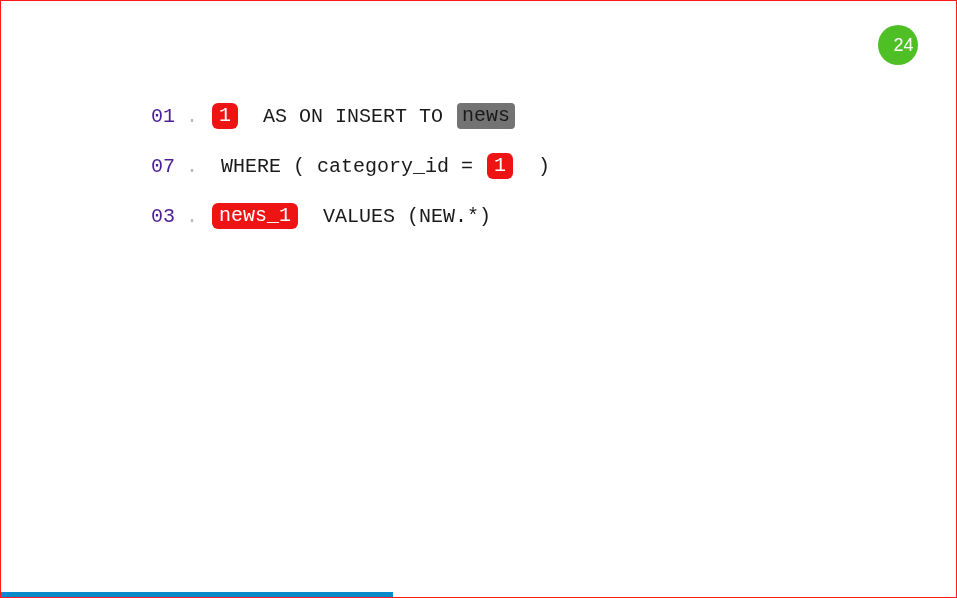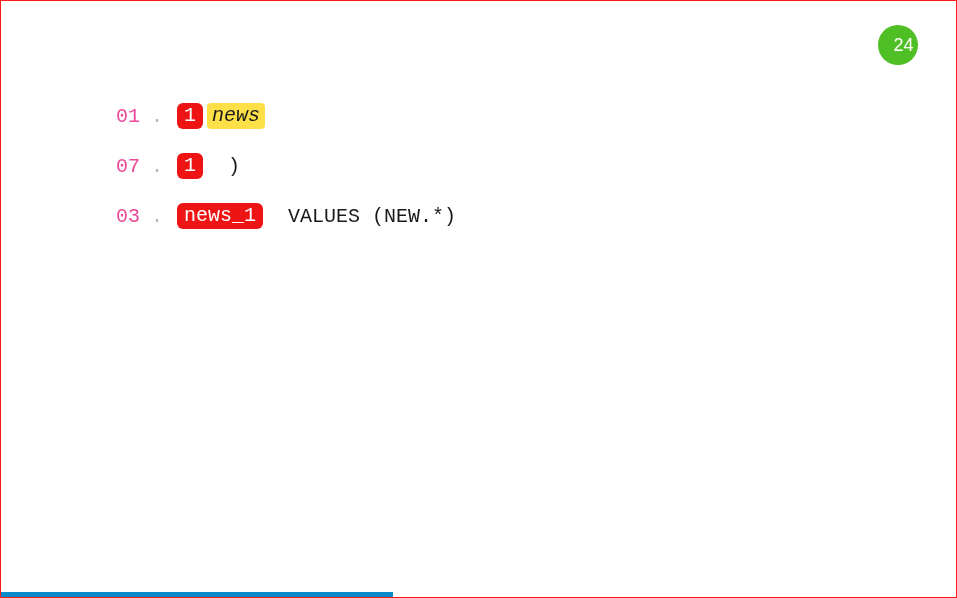--- a/index.html
+++ b/index.html
@@ -39,67 +39,67 @@
     font-size: 20px;
     color: #1a1a1a;
   }
   .code-line {
     display: flex;
     align-items: center;
     margin-bottom: 24px;
     white-space: pre;
   }
   .lineno {
-    color: #ec4899;
+    color: #4c1d95;
     margin-right: 0;
+    margin-left: 35px;
   }
   .dot { color: #b8b8b8; }
   .code-text { color: #1a1a1a; }
   .chip-red {
     display: inline-block;
     background: #ef1414;
     color: #fff;
     padding: 0 7px;
     border-radius: 6px;
     margin: 0 2px;
     line-height: 26px;
   }
   .chip-yellow {
     display: inline-block;
-    background: #fde047;
+    background: #737373;
     color: #1a1a1a;
     padding: 0 5px;
     border-radius: 4px;
     margin: 0 2px;
     line-height: 26px;
-    font-style: italic;
   }
   .progress {
     position: absolute;
     left: 0;
     bottom: 0;
     height: 5px;
     background: #0a8acb;
   }
 </style>
 </head>
 <body>
 
 <div class="slide">
 
   <div class="page-badge">24</div>
 
   <div class="code-block">
 
     <div class="code-line">
-      <span class="lineno">01</span><span class="dot">. </span><span class="chip-red">1</span><span class="chip-yellow">news</span>
+      <span class="lineno">01</span><span class="dot">. </span><span class="chip-red">1</span><span class="code-text"> AS ON INSERT TO </span><span class="chip-yellow">news</span>
     </div>
 
     <div class="code-line">
-      <span class="lineno">07</span><span class="dot">. </span><span class="chip-red">1</span><span class="code-text"> )</span>
+      <span class="lineno">07</span><span class="dot">. </span><span class="code-text">WHERE ( category_id = </span><span class="chip-red">1</span><span class="code-text"> )</span>
     </div>
 
     <div class="code-line">
       <span class="lineno">03</span><span class="dot">. </span><span class="chip-red">news_1</span><span class="code-text"> VALUES (NEW.*)</span>
     </div>
   </div>
 
   <div class="progress" style="width: 392.37px;"></div>
 
 </div>

